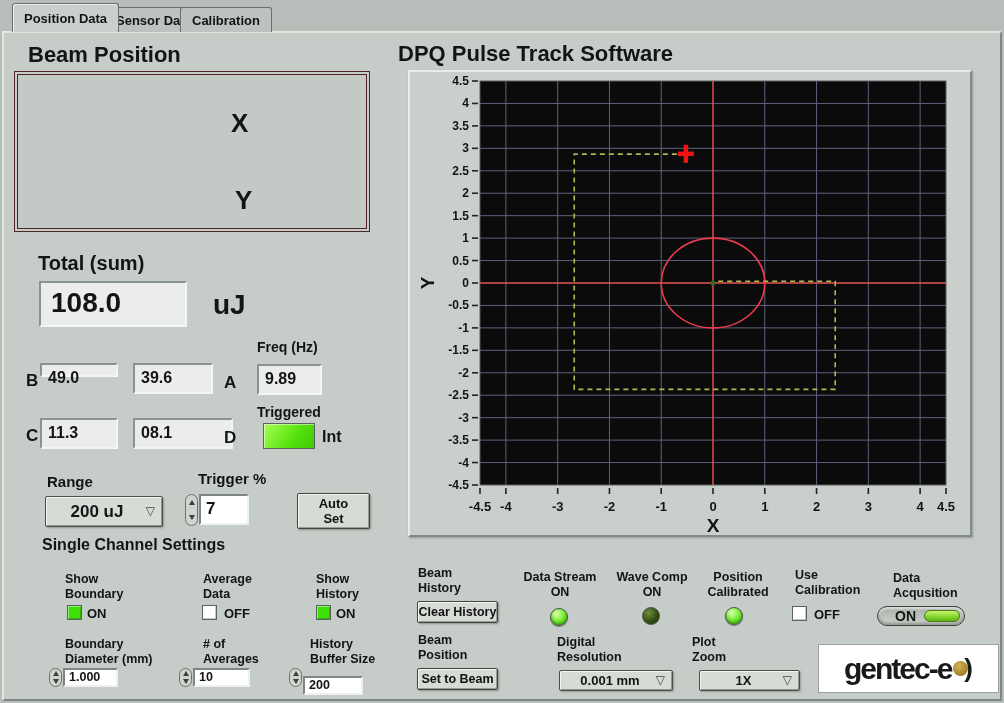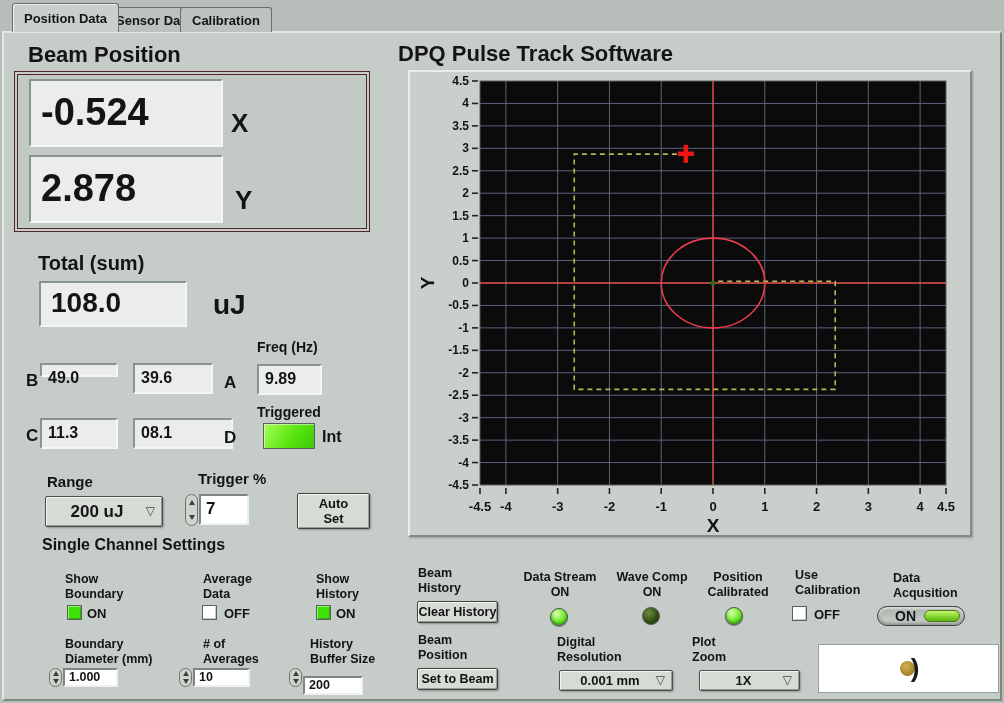--- a/index.html
+++ b/index.html
@@ -65,23 +65,21 @@
     <span>Sensor Data</span>
   </div>
 <div class="tab inactive" style="left:180px;">
     <span>Calibration</span>
   </div>
 
 <div class="abs lbl" style="left:28px;top:42px;font-size:22px;">Beam Position</div>
 
 <div class="abs maroon-frame" style="left:14px;top:71px;width:356px;height:161px;">
   <div class="maroon-inner">
-    <div class="abs sunken" style="left:11px;top:4px;width:194px;height:68px;font-size:38px;font-weight:bold;line-height:62px;padding-left:10px;">-0.524</div>
     <div class="abs lbl" style="left:213px;top:33px;font-size:26px;">X</div>
-    <div class="abs sunken" style="left:11px;top:80px;width:194px;height:68px;font-size:38px;font-weight:bold;line-height:62px;padding-left:10px;">2.878</div>
     <div class="abs lbl" style="left:217px;top:110px;font-size:26px;">Y</div>
   </div>
 </div>
 
 <div class="abs lbl" style="left:38px;top:252px;font-size:20px;">Total (sum)</div>
 <div class="abs sunken" style="left:39px;top:281px;width:148px;height:46px;font-size:28px;font-weight:bold;line-height:40px;padding-left:10px;">108.0</div>
 <div class="abs lbl" style="left:213px;top:288px;font-size:28px;">uJ</div>
 
 <div class="abs lbl" style="left:257px;top:339px;font-size:14px;">Freq (Hz)</div>
 
@@ -198,20 +196,21 @@
 <div class="abs lbl" style="left:814px;top:607px;font-size:13px;">OFF</div>
 
 <div class="abs lbl" style="left:893px;top:571px;font-size:12.5px;">Data
 Acqusition</div>
 <div class="toggle" style="left:877px;top:606px;">
   <span class="toggle-txt">ON</span>
   <div class="toggle-knob"></div>
 </div>
 
 <div class="abs logo-box" style="left:818px;top:644px;width:181px;height:49px;">
+  <span class="logo-text">gentec-e</span>
     <span class="logo-dot"></span>
     <span class="logo-paren">)</span>
 </div>
 
 <div class="abs lbl" style="left:398px;top:41px;font-size:22px;">DPQ Pulse Track Software</div>
 <div class="abs graph-frame" style="left:408px;top:70px;width:564px;height:467px;">
   <svg id="plot-svg" width="560" height="463">
       <rect x="70" y="9" width="466" height="404" fill="#0b0b0b" stroke="#5f5f5f" stroke-width="1"></rect>
       <line x1="95.88888888888889" y1="9" x2="95.88888888888889" y2="413" stroke="#60607e" stroke-width="1"></line>
       <line x1="147.66666666666666" y1="9" x2="147.66666666666666" y2="413" stroke="#60607e" stroke-width="1"></line>

